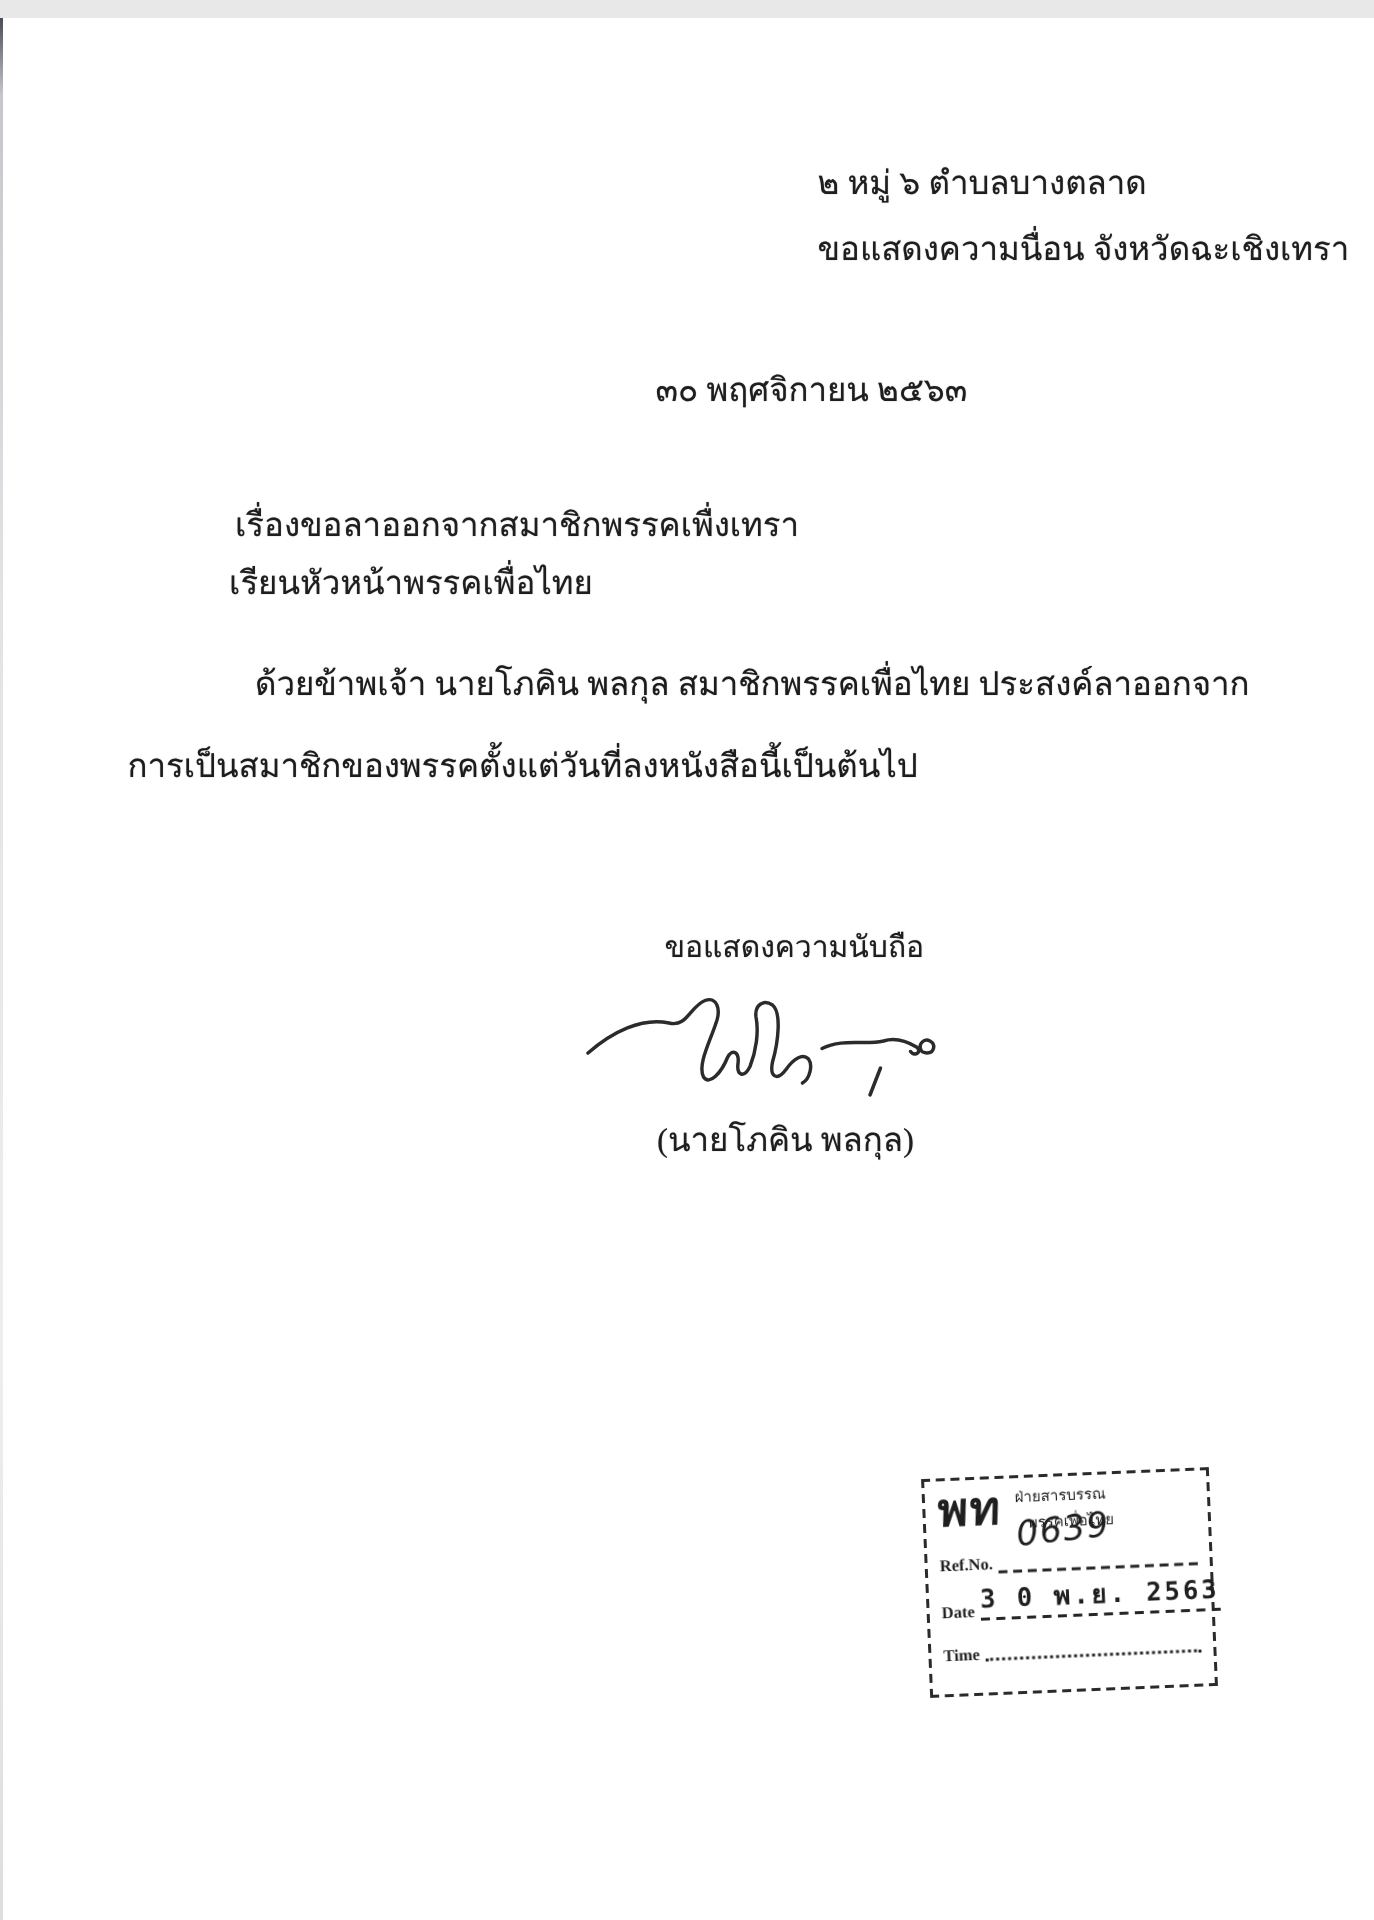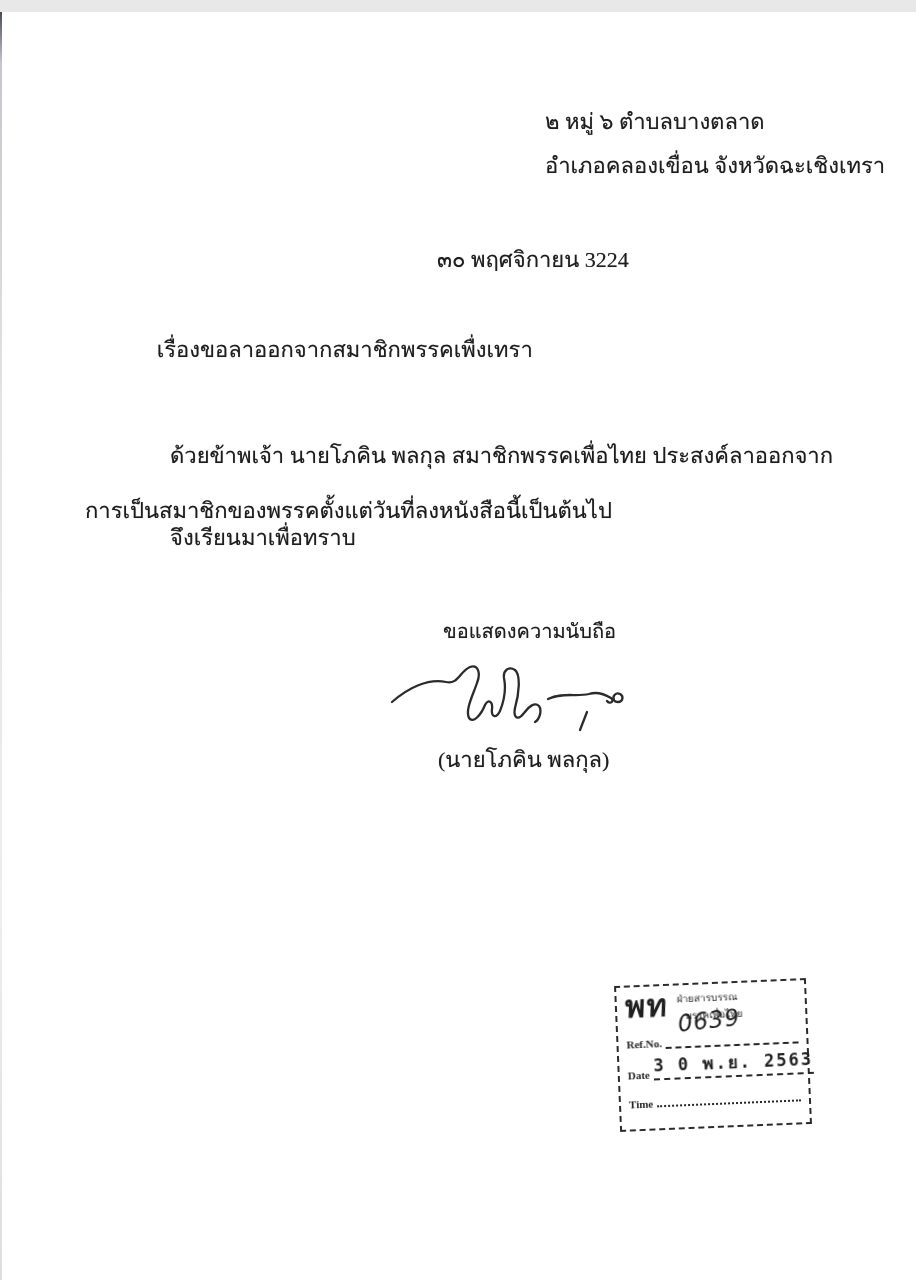--- a/index.html
+++ b/index.html
@@ -113,35 +113,38 @@
 </head>
 <body>
 
 <div class="page">
 
   <div class="edge-left"></div>
   <div class="edge-bottom"></div>
 
   <div class="abs address-block">
     <div class="doc-text">๒ หมู่ ๖ ตำบลบางตลาด</div>
-    <div class="doc-text">อำเภอคลองเขื่อน จังหวัดฉะเชิงเทรา</div>
+    <div class="doc-text">ขอแสดงความนื่อน จังหวัดฉะเชิงเทรา</div>
   </div>
 
-  <div class="abs date-line doc-text">๓๐ พฤศจิกายน 3224</div>
+  <div class="abs date-line doc-text">๓๐ พฤศจิกายน ๒๕๖๓</div>
 
   <div class="abs subject-block">
     <div class="subject-row">
       <span class="label doc-text">เรื่อง</span>
       <span class="doc-text">ขอลาออกจากสมาชิกพรรคเพื่งเทรา</span>
     </div>
+    <div class="subject-row">
+      <span class="label doc-text">เรียน</span>
+      <span class="doc-text">หัวหน้าพรรคเพื่อไทย</span>
+    </div>
   </div>
 
   <div class="abs body-paragraph">ด้วยข้าพเจ้า นายโภคิน พลกุล สมาชิกพรรคเพื่อไทย  ประสงค์ลาออกจากการเป็นสมาชิกของพรรคตั้งแต่วันที่ลงหนังสือนี้เป็นต้นไป</div>
 
-  <div class="abs regards-line doc-text">จึงเรียนมาเพื่อทราบ</div>
 
   <div class="abs salutation doc-text">ขอแสดงความนับถือ</div>
 
   <div class="abs signature-box">
     <svg width="238" height="80" viewBox="0 0 238 80">
       <g fill="none" stroke="#2b2b2b" stroke-width="2.3" stroke-linecap="round" stroke-linejoin="round">
         <path d="M2,44 C18,30 38,20 56,24 C68,27 70,13 80,9 C88,6 91,15 87,25 C83,37 75,52 79,60 C83,66 91,57 95,47 C98,41 103,43 102,51 C101,59 106,61 110,53 C114,43 116,30 114,20 C113,12 119,8 125,12 C131,17 129,36 125,50 C123,60 128,63 134,55 C139,48 145,44 149,48 C152,52 150,61 145,64"></path>
         <path d="M158,41 C172,34 186,39 199,36 C208,33 216,37 221,40 C225,43 220,47 217,43"></path>
         <path d="M224,42 C222,38 226,34 230,36 C234,38 233,44 228,44 C226,44 224,43 224,42 Z"></path>
         <path d="M197,54 L190,72"></path>

